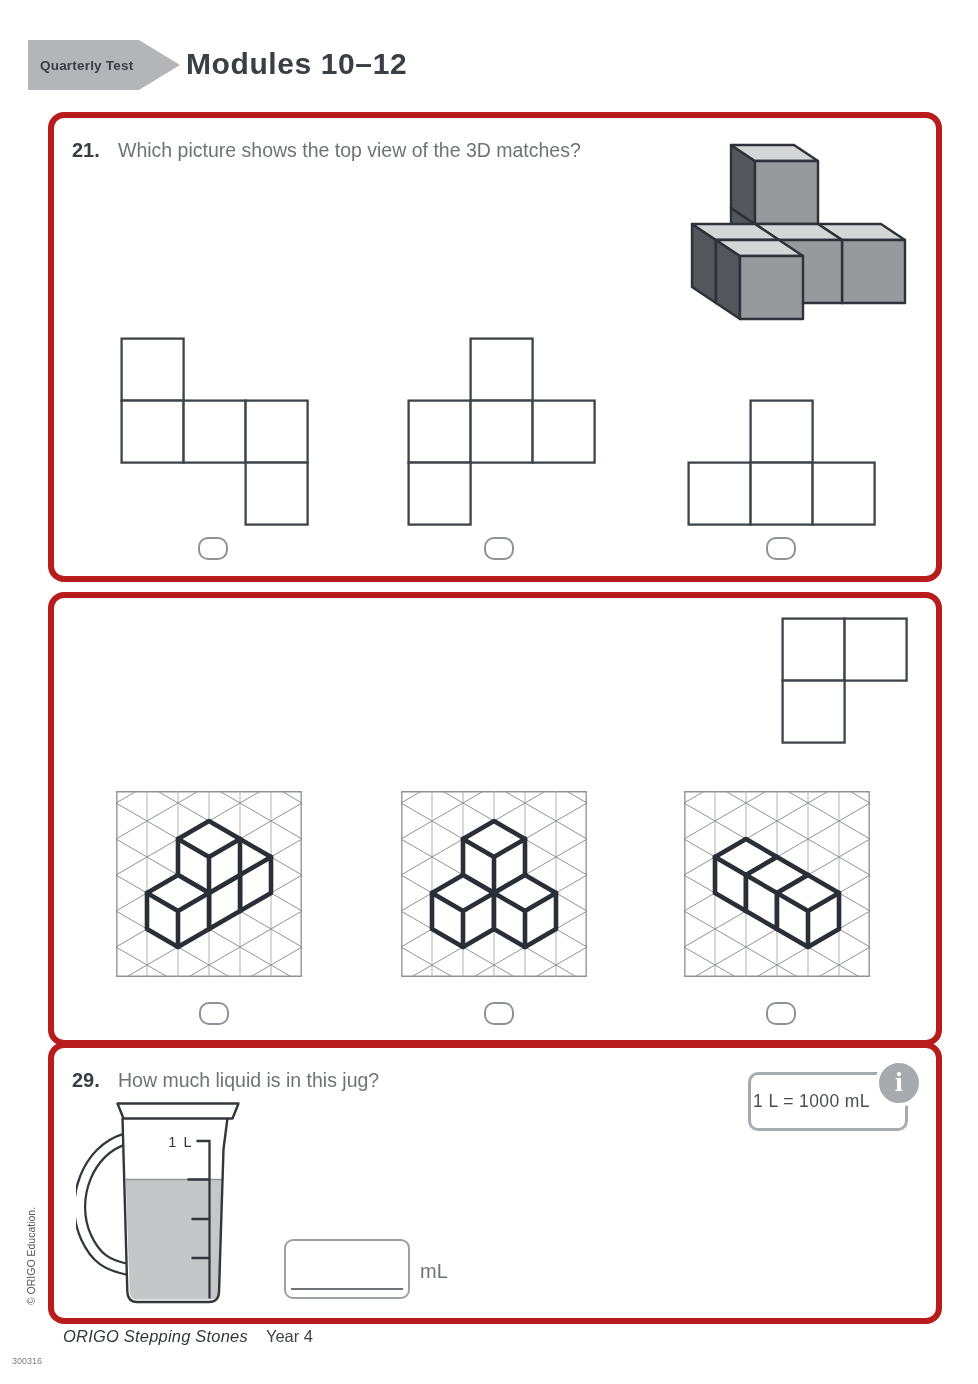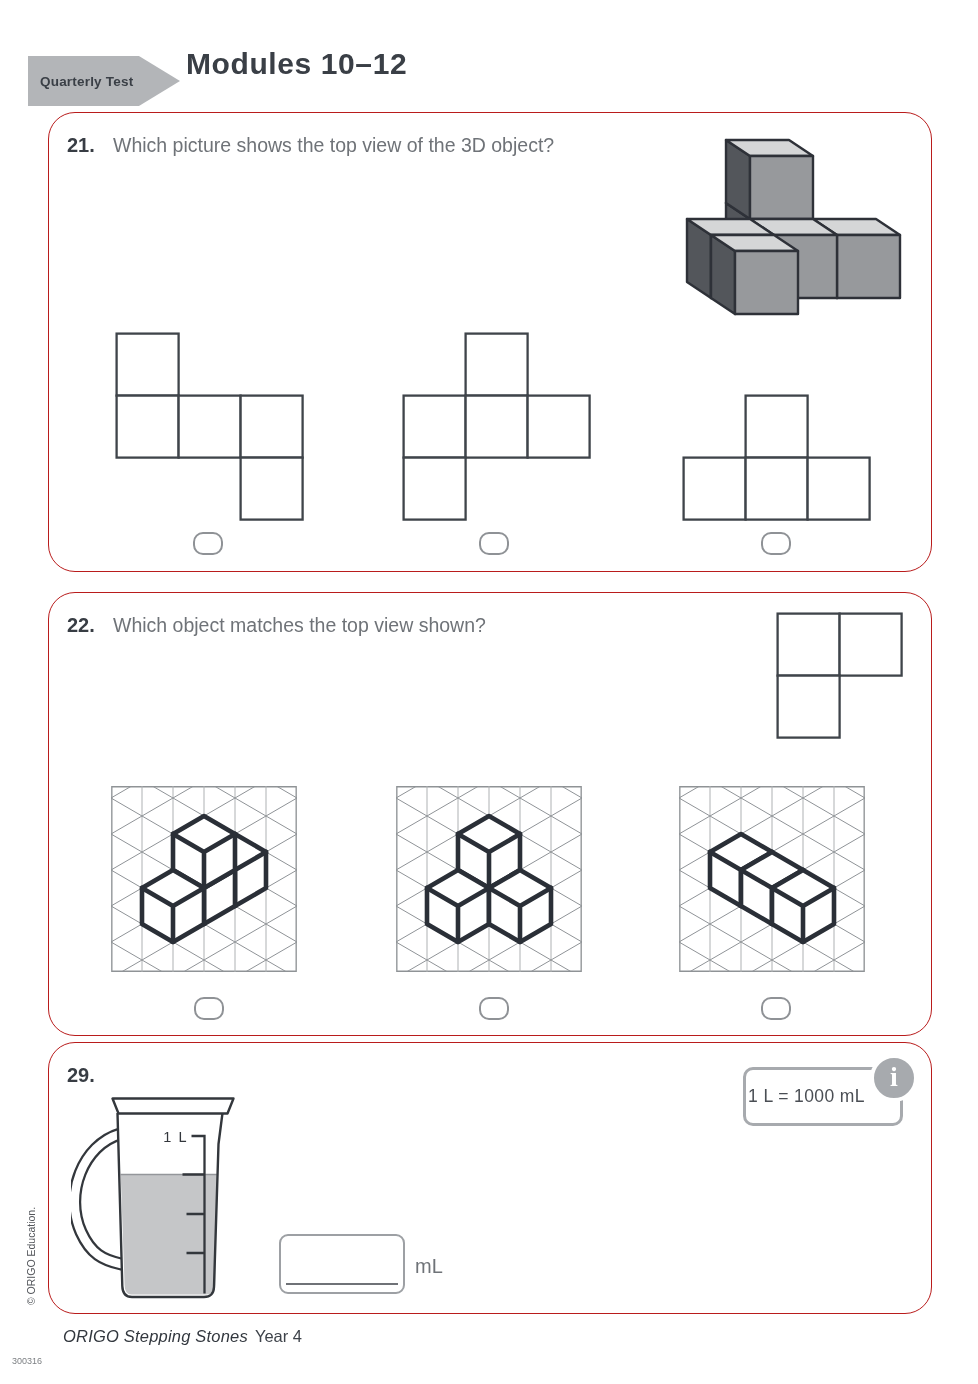--- a/index.html
+++ b/index.html
@@ -1,21 +1,21 @@
 <!DOCTYPE html>
 <html><head>
 <meta charset="utf-8">
 <style>
   html,body{margin:0;padding:0}
   body{width:978px;height:1384px;position:relative;background:#fff;font-family:"Liberation Sans",sans-serif;overflow:hidden}
-  .badge{position:absolute;left:28px;top:56px;width:152px;height:50px;background:#b3b5b8;
+  .badge{position:absolute;left:28px;top:40px;width:152px;height:50px;background:#b3b5b8;
          clip-path:polygon(0 0,73% 0,100% 50%,73% 100%,0 100%);display:flex;align-items:center}
   .badge span{padding-left:12px;font-size:13.5px;font-weight:700;color:#3a3f46;letter-spacing:.2px}
   .title{position:absolute;left:186px;top:47px;font-size:30px;font-weight:700;color:#3a3f46;letter-spacing:.6px}
-  .qbox{position:absolute;left:48px;width:882px;background:#fff;border:1px solid #b91c1c;border-radius:27px}
+  .qbox{position:absolute;left:48px;width:882px;background:#fff;border:6px solid #b91c1c;border-radius:16px}
   #q21{top:112px;height:458px}
   #q22{top:592px;height:442px}
   #q23{top:1042px;height:270px}
   .qhead{position:absolute;left:18px;top:21px;display:flex;align-items:baseline}
   .qnum{font-size:20px;font-weight:700;color:#383d44;width:46px;flex:none}
   .qtext{font-size:19.5px;color:#6f7378}
   svg.fig{position:absolute}
   svg.iso{overflow:hidden}
   .bubble{position:absolute;width:26px;height:19px;background:#fff;border:2px solid #8f9296;border-radius:10px}
   #obj3d{left:612px;top:13px}
@@ -30,37 +30,37 @@
   .infocircle{position:absolute;left:821px;top:11px;width:48px;height:48px;border-radius:50%;background:#a7aaae;
               border:4px solid #fff;box-sizing:border-box;display:flex;align-items:center;justify-content:center}
   .infocircle span{color:#fff;font-family:"Liberation Serif",serif;font-weight:700;font-size:28px;line-height:1;margin-top:-2px}
   #jug{left:22px;top:46px}
   .ansbox{position:absolute;left:230px;top:191px;width:126px;height:60px;border:2px solid #9da0a4;border-radius:9px;box-sizing:border-box}
   .ansline{position:absolute;left:5px;right:5px;bottom:7px;border-top:2px solid #6f7277}
   .ansval{position:absolute;left:8px;top:10px;font-size:20px;color:#383d44}
   .ml{position:absolute;left:366px;top:212px;font-size:20px;color:#6f7378}
   .brand{position:absolute;left:63px;top:1327px;font-size:16.5px;color:#32373e}
   .brand b{font-style:italic;font-weight:400;letter-spacing:.2px}
-  .brand span{margin-left:7px;font-weight:400;color:#3e434a}
+  .brand span{margin-left:18px;font-weight:400;color:#3e434a}
   .vert{position:absolute;left:-29px;top:1250px;width:120px;text-align:center;transform:rotate(-90deg);
         font-size:10.5px;color:#53565b}
   .code{position:absolute;left:12px;top:1356px;font-size:9px;color:#7d8084}
 </style>
 </head>
 <body>
 
 <div class="badge">
   <span>Quarterly Test</span>
 </div>
 <div class="title">Modules 10–12</div>
 
 <section class="qbox" id="q21">
   <div class="qhead">
     <span class="qnum">21.</span>
-    <span class="qtext">Which picture shows the top view of the 3D object?</span>
+    <span class="qtext">Which picture shows the top view of the 3D matches?</span>
   </div>
   <svg id="obj3d" class="fig" width="265" height="195">
       <polygon points="89,156 89,93 65,77 65,140" fill="#53565b" stroke="#2e3138" stroke-width="2.4" stroke-linejoin="round"></polygon>
       <polygon points="89,93 152,93 128,77 65,77" fill="#d5d6d7" stroke="#2e3138" stroke-width="2.4" stroke-linejoin="round"></polygon>
       <polygon points="89,156 152,156 152,93 89,93" fill="#97999c" stroke="#2e3138" stroke-width="2.4" stroke-linejoin="round"></polygon>
       <polygon points="89,93 89,30 65,14 65,77" fill="#53565b" stroke="#2e3138" stroke-width="2.4" stroke-linejoin="round"></polygon>
       <polygon points="89,30 152,30 128,14 65,14" fill="#d5d6d7" stroke="#2e3138" stroke-width="2.4" stroke-linejoin="round"></polygon>
       <polygon points="89,93 152,93 152,30 89,30" fill="#97999c" stroke="#2e3138" stroke-width="2.4" stroke-linejoin="round"></polygon>
       <polygon points="176,172 176,109 152,93 152,156" fill="#53565b" stroke="#2e3138" stroke-width="2.4" stroke-linejoin="round"></polygon>
       <polygon points="176,109 239,109 215,93 152,93" fill="#d5d6d7" stroke="#2e3138" stroke-width="2.4" stroke-linejoin="round"></polygon>
@@ -94,24 +94,20 @@
       <rect x="1.6" y="63.6" width="62" height="62" fill="#fff" stroke="#3f444a" stroke-width="2.3"></rect>
       <rect x="63.6" y="63.6" width="62" height="62" fill="#fff" stroke="#3f444a" stroke-width="2.3"></rect>
       <rect x="125.6" y="63.6" width="62" height="62" fill="#fff" stroke="#3f444a" stroke-width="2.3"></rect>
     </svg>
   <div class="bubble" id="b21-0"></div>
   <div class="bubble" id="b21-1"></div>
   <div class="bubble" id="b21-2"></div>
 </section>
 
 <section class="qbox" id="q22">
-  <div class="qhead">
-    <span class="qnum">22.</span>
-    <span class="qtext">Which object matches the top view shown?</span>
-  </div>
   <svg id="topview" class="fig" width="127" height="127">
       <rect x="1.6" y="1.6" width="62" height="62" fill="#fff" stroke="#3f444a" stroke-width="2.3"></rect>
       <rect x="63.6" y="1.6" width="62" height="62" fill="#fff" stroke="#3f444a" stroke-width="2.3"></rect>
       <rect x="1.6" y="63.6" width="62" height="62" fill="#fff" stroke="#3f444a" stroke-width="2.3"></rect>
     </svg>
   <svg id="iso0" class="fig iso" width="186" height="186">
       <rect x="0.75" y="0.75" width="184.5" height="184.5" fill="#fff" stroke="#8f9396" stroke-width="1.5"></rect>
       <line x1="0" y1="0" x2="0" y2="186" stroke="#aeb1b3" stroke-width="1"></line>
       <line x1="31" y1="0" x2="31" y2="186" stroke="#aeb1b3" stroke-width="1"></line>
       <line x1="62" y1="0" x2="62" y2="186" stroke="#aeb1b3" stroke-width="1"></line>
@@ -257,20 +253,21 @@
       <path d="M124 156 L124 120 M93 102 L124 120 L155 102" fill="none" stroke="#2a2f37" stroke-width="4.6" stroke-linejoin="round" stroke-linecap="round"></path>
     </svg>
   <div class="bubble" id="b22-0"></div>
   <div class="bubble" id="b22-1"></div>
   <div class="bubble" id="b22-2"></div>
 </section>
 
 <section class="qbox" id="q23">
   <div class="qhead">
     <span class="qnum">29.</span>
+    <span class="qtext">How much liquid is in this jug?</span>
   </div>
 
   <div class="infobox">
     <span>1 L = 1000 mL</span>
   </div>
   <div class="infocircle">
     <span>i</span>
   </div>
 
   <svg id="jug" class="fig" width="170" height="215" viewBox="70 1088 170 215">

